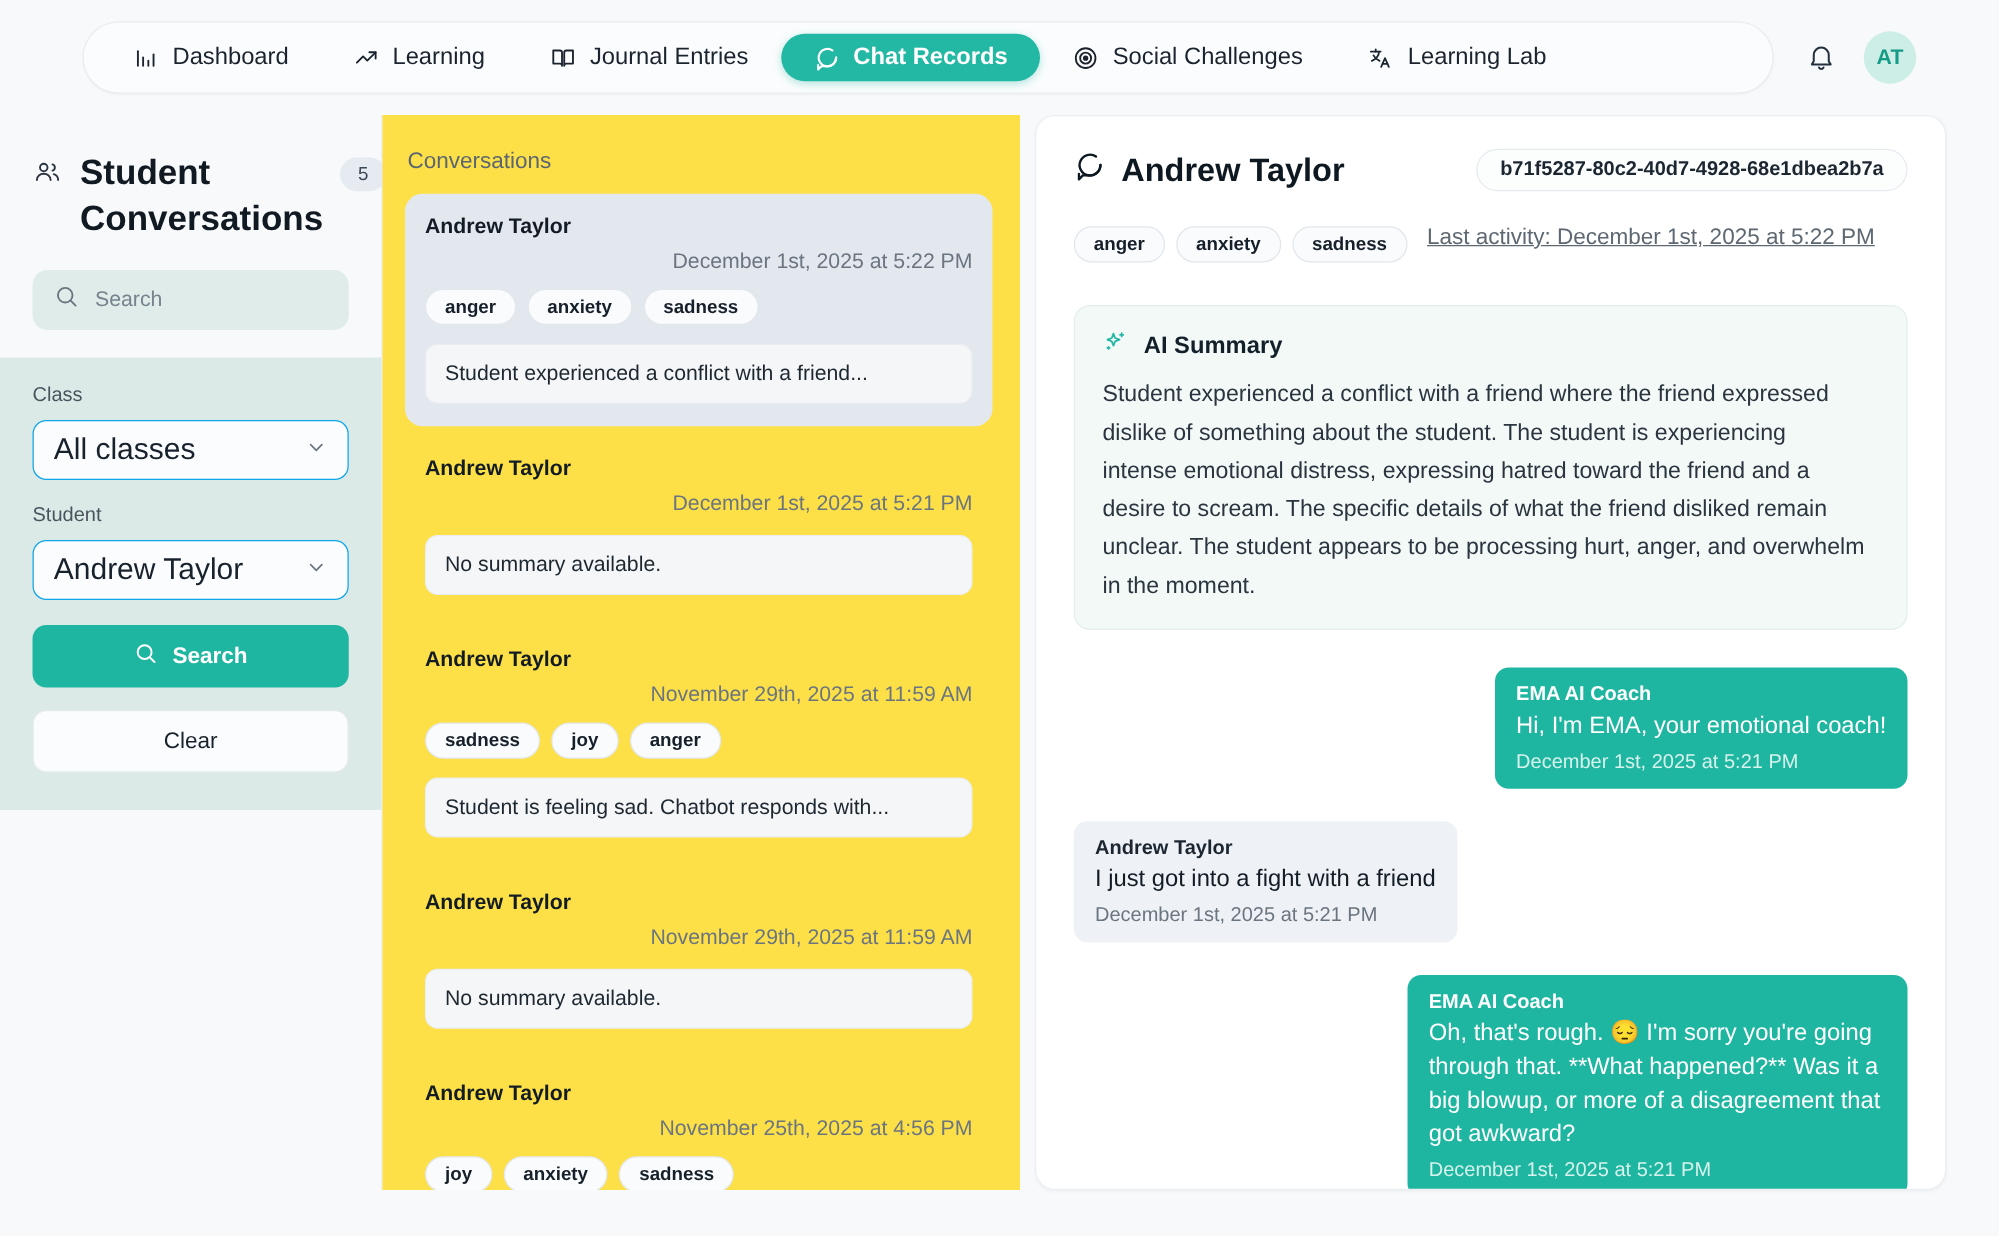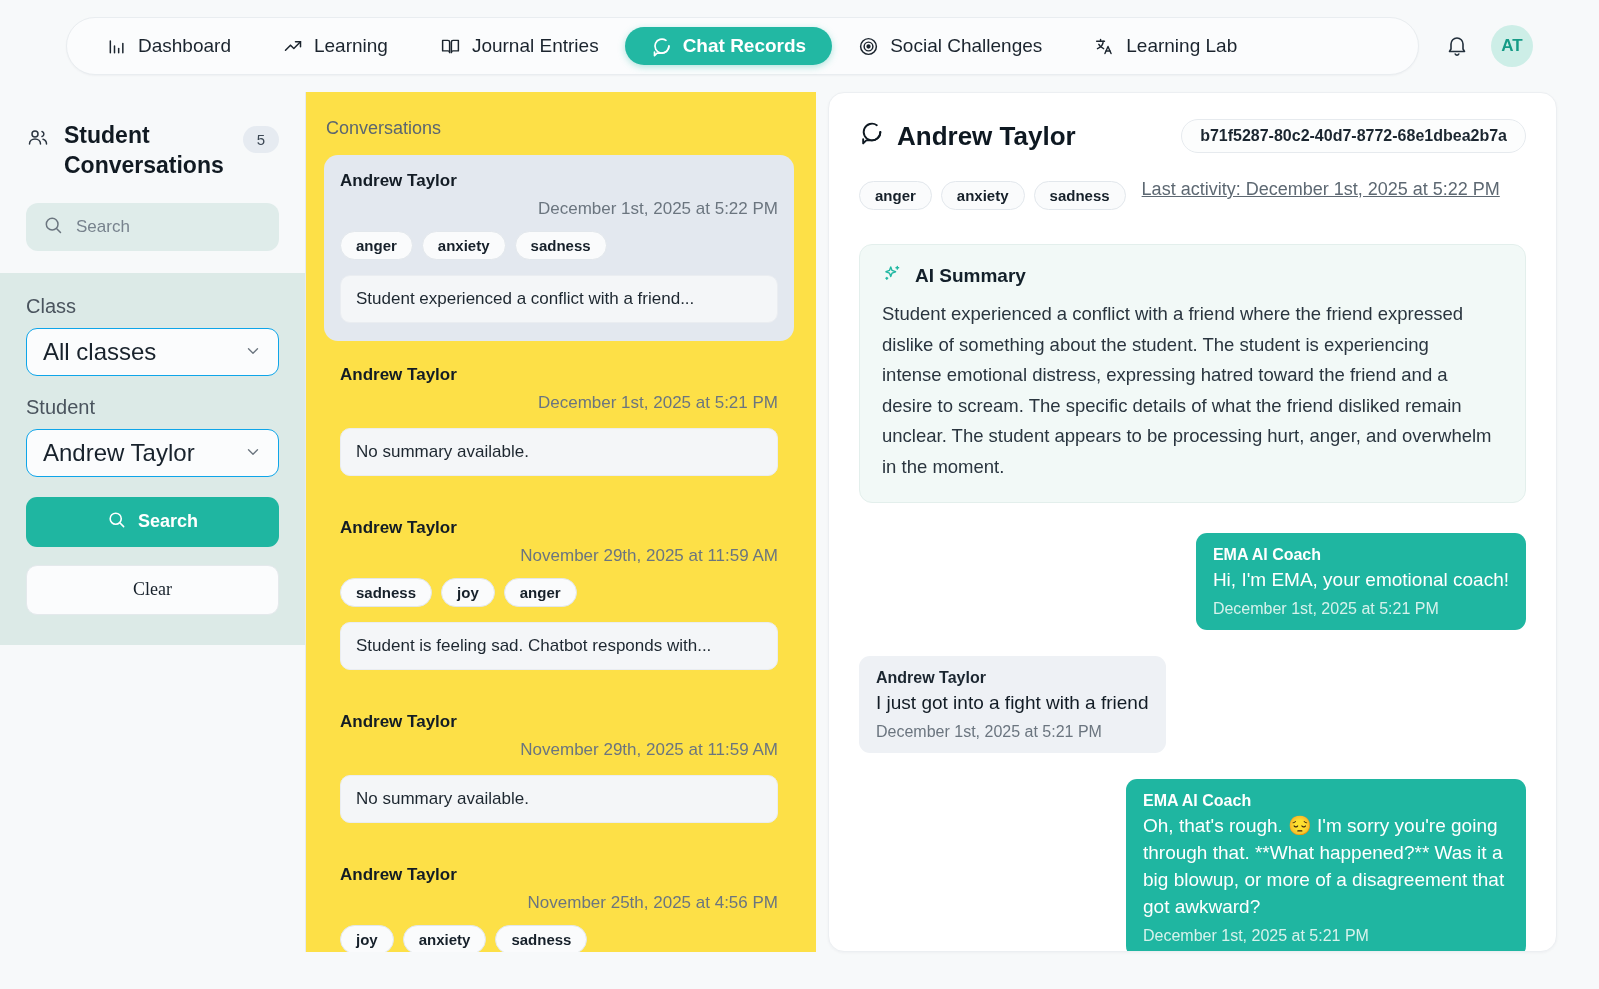--- a/index.html
+++ b/index.html
@@ -89,21 +89,21 @@
   }
   .sb-head {
     padding: 28px 26px 22px 26px;
   }
   .sb-title-row {
     display: flex;
     align-items: flex-start;
     gap: 14px;
   }
   .sb-title {
-    font-size: 23px;
+    font-size: 28px;
     font-weight: 700;
     line-height: 1.32;
     flex: 1;
     color: #111a22;
   }
   .sb-count {
     background: #e6ebf1;
     color: #3c4855;
     font-size: 15px;
     border-radius: 999px;
@@ -126,21 +126,21 @@
     font-family: "Liberation Sans", sans-serif;
   }
   .sb-search input::placeholder { color: #77828d; }
 
   .sb-filters {
     background: #dceae7;
     padding: 22px 26px 30px 26px;
     flex: 0 0 auto;
   }
   .f-label {
-    font-size: 20px;
+    font-size: 16px;
     color: #4a545e;
     margin-bottom: 10px;
   }
   .f-select {
     background: #fbfcfd;
     border: 1px solid #0ea5e9;
     border-radius: 11px;
     height: 48px;
     display: flex;
     align-items: center;
@@ -168,21 +168,21 @@
   .btn-clear {
     background: #fbfcfd;
     border: 1px solid #e4e9ec;
     border-radius: 11px;
     height: 50px;
     width: 100%;
     font-size: 18px;
     color: #18222c;
     cursor: pointer;
     margin-top: 18px;
-    font-family: Liberation Serif, serif;
+    font-family: Liberation Sans, sans-serif;
   }
 
   
   .convcol {
     width: 510px;
     flex: 0 0 510px;
     background: #fde047;
     padding: 26px 22px 0 18px;
     overflow: hidden;
     position: relative;
@@ -507,21 +507,21 @@
     <div class="d-head-row">
       <div class="d-title">
         <span>
           <svg width="25" height="25" viewBox="0 0 24 24" fill="none" stroke="#0e1821" stroke-width="1.8" stroke-linecap="round" stroke-linejoin="round">
             <path d="M20.5 11.5a8 8 0 1 1-3.4-6.5"></path>
               <path d="M20.5 11.5a8 8 0 0 1-8 8H7l-3 3v-4.2"></path>
           </svg>
         </span>
         <span>Andrew Taylor</span>
       </div>
-      <div class="d-id">b71f5287-80c2-40d7-8772-68e1dbea2b7a</div>
+      <div class="d-id">b71f5287-80c2-40d7-4928-68e1dbea2b7a</div>
     </div>
 
     <div class="d-sub">
       <div class="tagrow" id="detail-tags">
           <span class="tag">anger</span>
           <span class="tag">anxiety</span>
           <span class="tag">sadness</span>
         </div>
       <span class="d-last">Last activity: December 1st, 2025 at 5:22 PM</span>
     </div>

